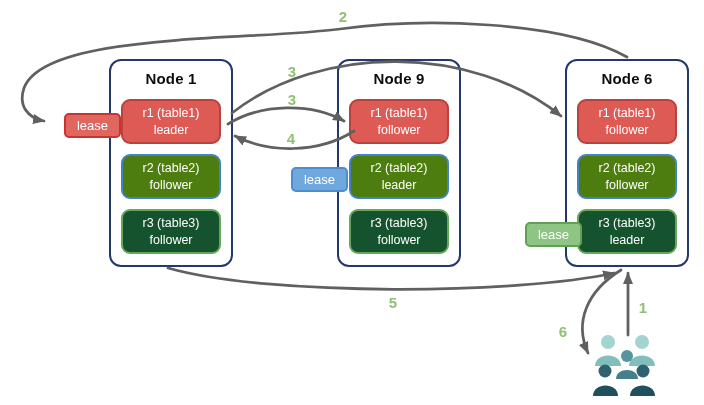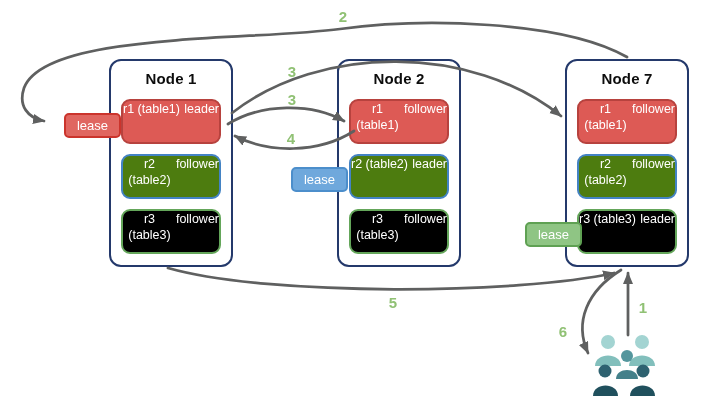--- a/index.html
+++ b/index.html
@@ -13,27 +13,27 @@
     border:2px solid #24396b;border-radius:12px;box-sizing:border-box;z-index:2;
   }
   #node1{left:109px}#node2{left:337px}#node3{left:565px}
   .node-title{
     text-align:center;margin-top:9px;font-size:15px;font-weight:bold;color:#0d0d0d;
     letter-spacing:.2px;
   }
   .replica{
     position:absolute;left:10px;width:100px;height:45px;border-radius:9px;
     border:2px solid;box-sizing:border-box;color:#ffffff;font-size:12.5px;
-    text-align:center;display:flex;flex-direction:row;justify-content:space-between;
+    text-align:center;display:flex;flex-direction:column;justify-content:center;
     line-height:1.3;
   }
   .replica.p1{top:38px}.replica.p2{top:93px}.replica.p3{top:148px}
   .c-red{background:#dd5a55;border-color:#b7423e;}
   .c-blue{background:#4d7c0f;border-color:#4383c4;}
-  .c-green{background:#000000;border-color:#64a65a;}
+  .c-green{background:#14532d;border-color:#64a65a;}
   .lease{
     position:absolute;width:57px;height:25px;border-radius:5px;border:2px solid;
     box-sizing:border-box;color:#ffffff;font-size:13px;display:flex;
     align-items:center;justify-content:center;z-index:2;margin-left:12px;
   }
   #lease-red{left:52px;top:113px;background:#e06660;border-color:#cb342c;}
   #lease-blue{left:279px;top:167px;background:#6fa8dc;border-color:#4c8ecb;}
   #lease-green{left:513px;top:222px;background:#8fc584;border-color:#5fa153;}
   .step{
     position:absolute;font-weight:bold;font-size:15px;color:#90c174;
@@ -80,37 +80,37 @@
       <span>r2 (table2)</span>
       <span>follower</span>
     </div>
     <div class="replica p3 c-green">
       <span>r3 (table3)</span>
       <span>follower</span>
     </div>
   </div>
 
   <div class="node" id="node2">
-    <div class="node-title">Node 2</div>
+    <div class="node-title">Node 9</div>
     <div class="replica p1 c-red">
       <span>r1 (table1)</span>
       <span>follower</span>
     </div>
     <div class="replica p2 c-blue">
       <span>r2 (table2)</span>
       <span>leader</span>
     </div>
     <div class="replica p3 c-green">
       <span>r3 (table3)</span>
       <span>follower</span>
     </div>
   </div>
 
   <div class="node" id="node3">
-    <div class="node-title">Node 7</div>
+    <div class="node-title">Node 6</div>
     <div class="replica p1 c-red">
       <span>r1 (table1)</span>
       <span>follower</span>
     </div>
     <div class="replica p2 c-blue">
       <span>r2 (table2)</span>
       <span>follower</span>
     </div>
     <div class="replica p3 c-green">
       <span>r3 (table3)</span>

